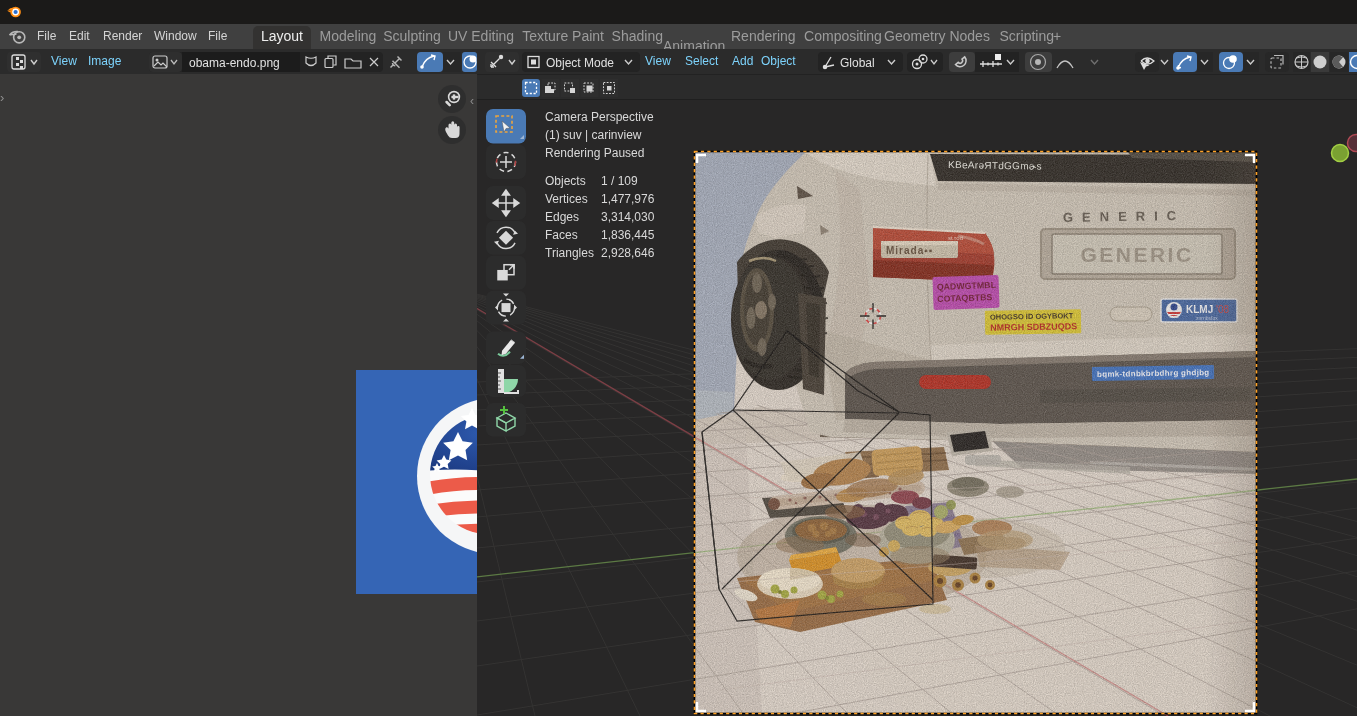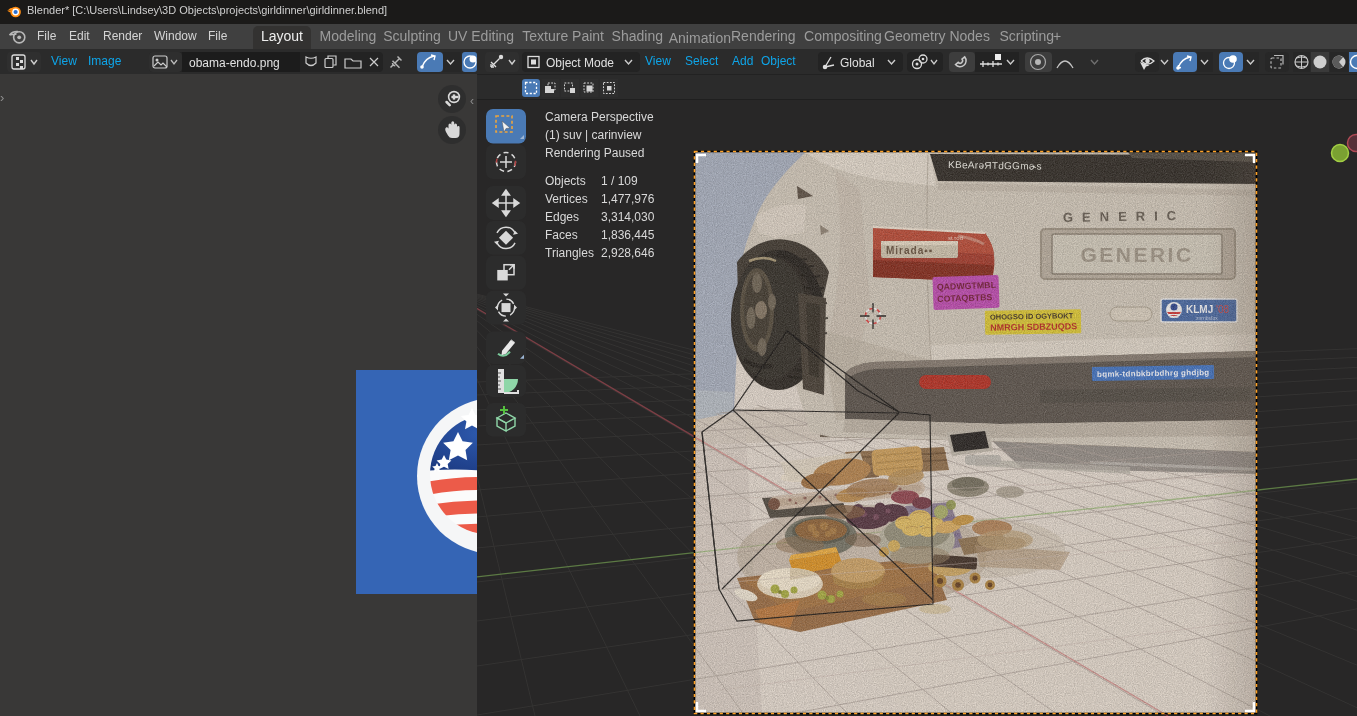--- a/index.html
+++ b/index.html
@@ -5,33 +5,32 @@
  font-family:"Liberation Sans",sans-serif;-webkit-font-smoothing:antialiased}
 .abs{position:absolute}
 #titlebar{left:0;top:0;width:1357px;height:24px;background:#1b1a19;color:#cfcfcf;font-size:11px}
 #topbar{left:0;top:24px;width:1357px;height:25px;background:#404040}
 .menu{color:#d5d5d5;font-size:12px;line-height:25px}
 .tab{color:#9c9c9c;font-size:14px;line-height:21px}
 .tab.act{color:#eee;background:#333231;border-radius:5px 5px 0 0}
 #imged{left:0;top:49px;width:477px;height:667px;background:#393837}
 #imghdr{left:0;top:0;width:477px;height:25px;background:#2b2b2b}
 #v3d{left:477px;top:49px;width:880px;height:667px;background:#2b2b2b}
-.htx{color:#0ea5e9;font-size:12px;line-height:25px}
+.htx{color:#7dd3fc;font-size:12px;line-height:25px}
 svg text{font-family:"Liberation Sans",sans-serif}
 </style></head><body>
 
 <div class="abs" id="titlebar">
  <svg class="abs" style="left:7px;top:5px" width="15" height="14" viewBox="0 0 15 14">
   <circle cx="8.6" cy="7" r="5.3" fill="#ff8d13"></circle>
   <circle cx="8.6" cy="7" r="3.4" fill="#fff"></circle>
   <circle cx="8.6" cy="7" r="2.1" fill="#2a6fd1"></circle>
   <path d="M0.5,5.5 Q3,2.5 7,2.6 L4.5,5 Z" fill="#ff8d13"></path>
   <path d="M0.2,5.8 L5.5,5.2 L3.2,7.5 Z" fill="#ff8d13"></path>
  </svg>
- <span class="abs" style="left:27px;top:4px">Blender* [C:\Users\Lindsey\3D Objects\projects\girldinner\girldinner.blend]</span>
 </div>
 <div class="abs" id="topbar">
     <svg class="abs" style="left:9px;top:4px" width="18" height="17" viewBox="0 0 18 17">
  <g stroke="#b8b8b8" fill="none" stroke-width="1.6">
  <circle cx="10.2" cy="9.3" r="5.6"></circle>
         <circle cx="10.2" cy="9.3" r="1.9" fill="#b8b8b8" stroke="none"></circle>
  <path d="M1,6.5 Q4,3.2 8.6,3.6" stroke-linecap="round"></path>
  <path d="M1.2,6.7 L6.8,6.2" stroke-linecap="round"></path>
       </g>
     </svg>
@@ -39,21 +38,21 @@
     <span class="abs menu" style="left:69px;top:0">Edit</span>
     <span class="abs menu" style="left:103px;top:0">Render</span>
     <span class="abs menu" style="left:154px;top:0">Window</span>
     <span class="abs menu" style="left:208px;top:0">File</span>
     <span class="abs tab act" style="left:253px;top:2px;width:58px;height:23px;text-align:center">Layout</span>
     <span class="abs tab" style="left:316px;top:2px;width:64px;height:23px;text-align:center">Modeling</span>
     <span class="abs tab" style="left:379px;top:2px;width:66px;height:23px;text-align:center">Sculpting</span>
     <span class="abs tab" style="left:445px;top:2px;width:72px;height:23px;text-align:center">UV Editing</span>
     <span class="abs tab" style="left:516px;top:2px;width:88px;height:23px;text-align:right">Texture Paint</span>
     <span class="abs tab" style="left:601px;top:2px;width:62px;height:23px;text-align:right">Shading</span>
-    <span class="abs tab" style="left:663px;top:4px;width:68px;height:23px;text-align:right">Animation</span>
+    <span class="abs tab" style="left:663px;top:12px;width:68px;height:23px;text-align:left">Animation</span>
     <span class="abs tab" style="left:731px;top:2px;width:72px;height:23px;">Rendering</span>
     <span class="abs tab" style="left:801px;top:2px;width:84px;height:23px;text-align:center">Compositing</span>
     <span class="abs tab" style="left:883px;top:2px;width:108px;height:23px;text-align:center">Geometry Nodes</span>
     <span class="abs tab" style="left:988px;top:2px;width:66px;height:23px;text-align:right">Scripting</span>
     <span class="abs tab" style="left:1048px;top:2px;width:18px;height:23px;text-align:center">+</span>
   </div>
 <div class="abs" id="imged">
     <div class="abs" id="imghdr">
       <svg class="abs" style="left:7px;top:3px" width="34" height="20" viewBox="0 0 34 20">
  <rect x="0" y="0" width="34" height="20" rx="4" fill="#2f2f2f"></rect>

